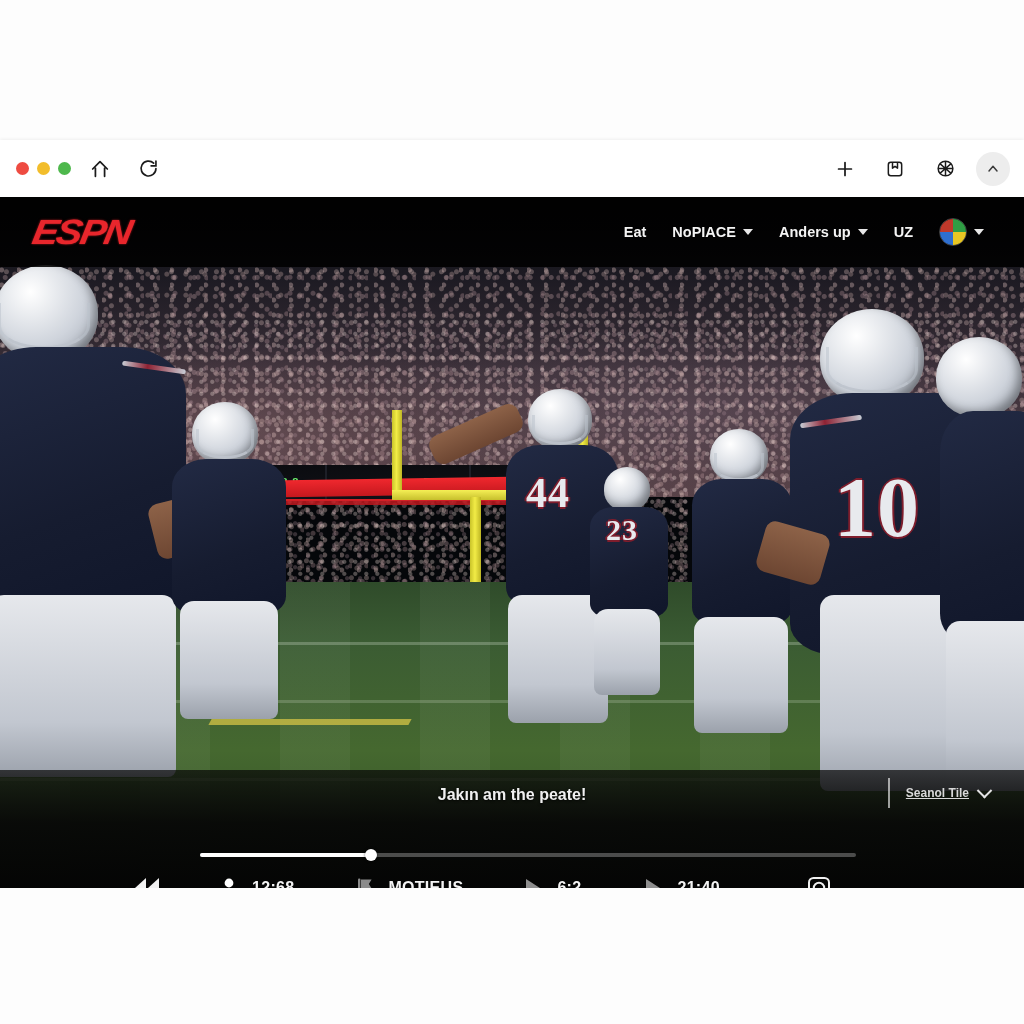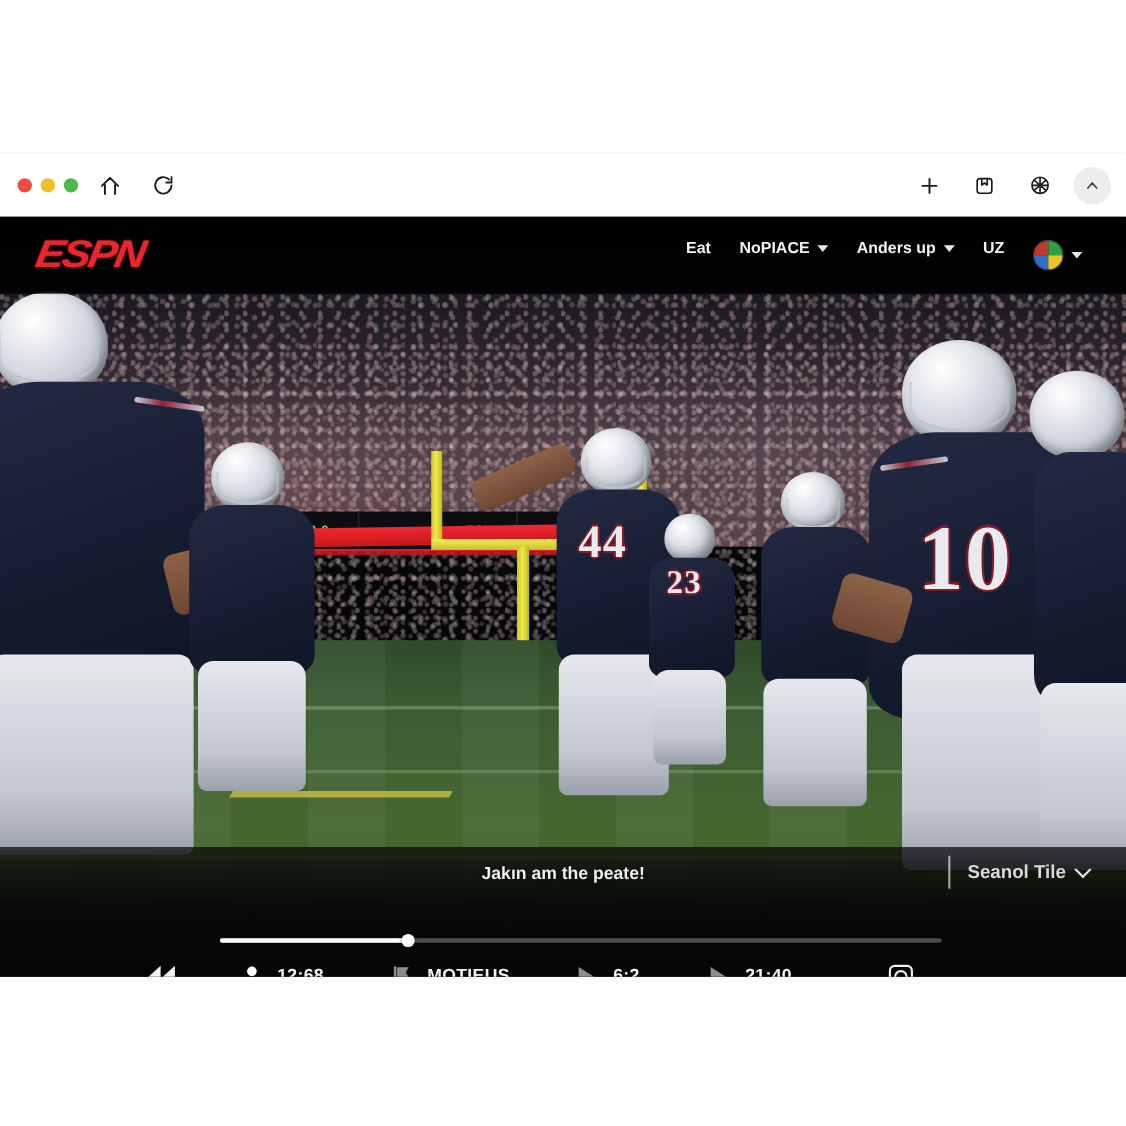--- a/index.html
+++ b/index.html
@@ -207,21 +207,21 @@
   }
   .espn-logo {
     font-family: "Liberation Sans", sans-serif;
     font-weight: 700; font-style: italic;
     font-size: 35px; letter-spacing: -2px;
     color: #e8262c;
     transform: skewX(-10deg) scaleX(1.12);
     text-shadow: 0 0 2px rgba(232,38,44,.8);
     margin-left: 16px;
   }
-  .site-nav { margin-left: auto; display: flex; align-items: flex-start; gap: 26px; padding-right: 18px; }
+  .site-nav { margin-left: auto; display: flex; align-items: center; gap: 26px; padding-right: 18px; }
   .nav-link {
     color: #f4f4f4; font-size: 14.5px; font-weight: 700;
     display: flex; align-items: center; gap: 7px; white-space: nowrap;
   }
   .caret { width: 0; height: 0; border-left: 5px solid transparent; border-right: 5px solid transparent; border-top: 6px solid #e8e8e8; }
   .nav-avatar {
     width: 28px; height: 28px; border-radius: 50%; overflow: hidden;
     display: grid; grid-template-columns: 1fr 1fr; grid-template-rows: 1fr 1fr;
     border: 1px solid rgba(255,255,255,.25);
   }
@@ -239,21 +239,21 @@
   }
   .caption-text {
     color: #f0f0f0; font-size: 16px; font-weight: 700;
     text-shadow: 0 1px 3px rgba(0,0,0,.9);
   }
   .quality-select {
     position: absolute; right: 34px; top: 8px;
     display: flex; align-items: center; gap: 10px;
     padding-left: 16px; height: 30px;
     border-left: 2px solid rgba(255,255,255,.6);
-    color: #d8d8d8; font-size: 17px; font-weight: 700;
+    color: #d8d8d8; font-size: 12px; font-weight: 700; text-decoration: underline;
   }
   .chev {
     width: 11px; height: 11px;
     border-right: 2.2px solid #e4e4e4; border-bottom: 2.2px solid #e4e4e4;
     transform: rotate(45deg) translate(-2px,-2px);
   }
   .progress-wrap {
     position: absolute; left: 200px; top: 83px; width: 656px; height: 4px;
   }
   .progress-track { position: absolute; inset: 0; background: rgba(255,255,255,.28); border-radius: 2px; }

